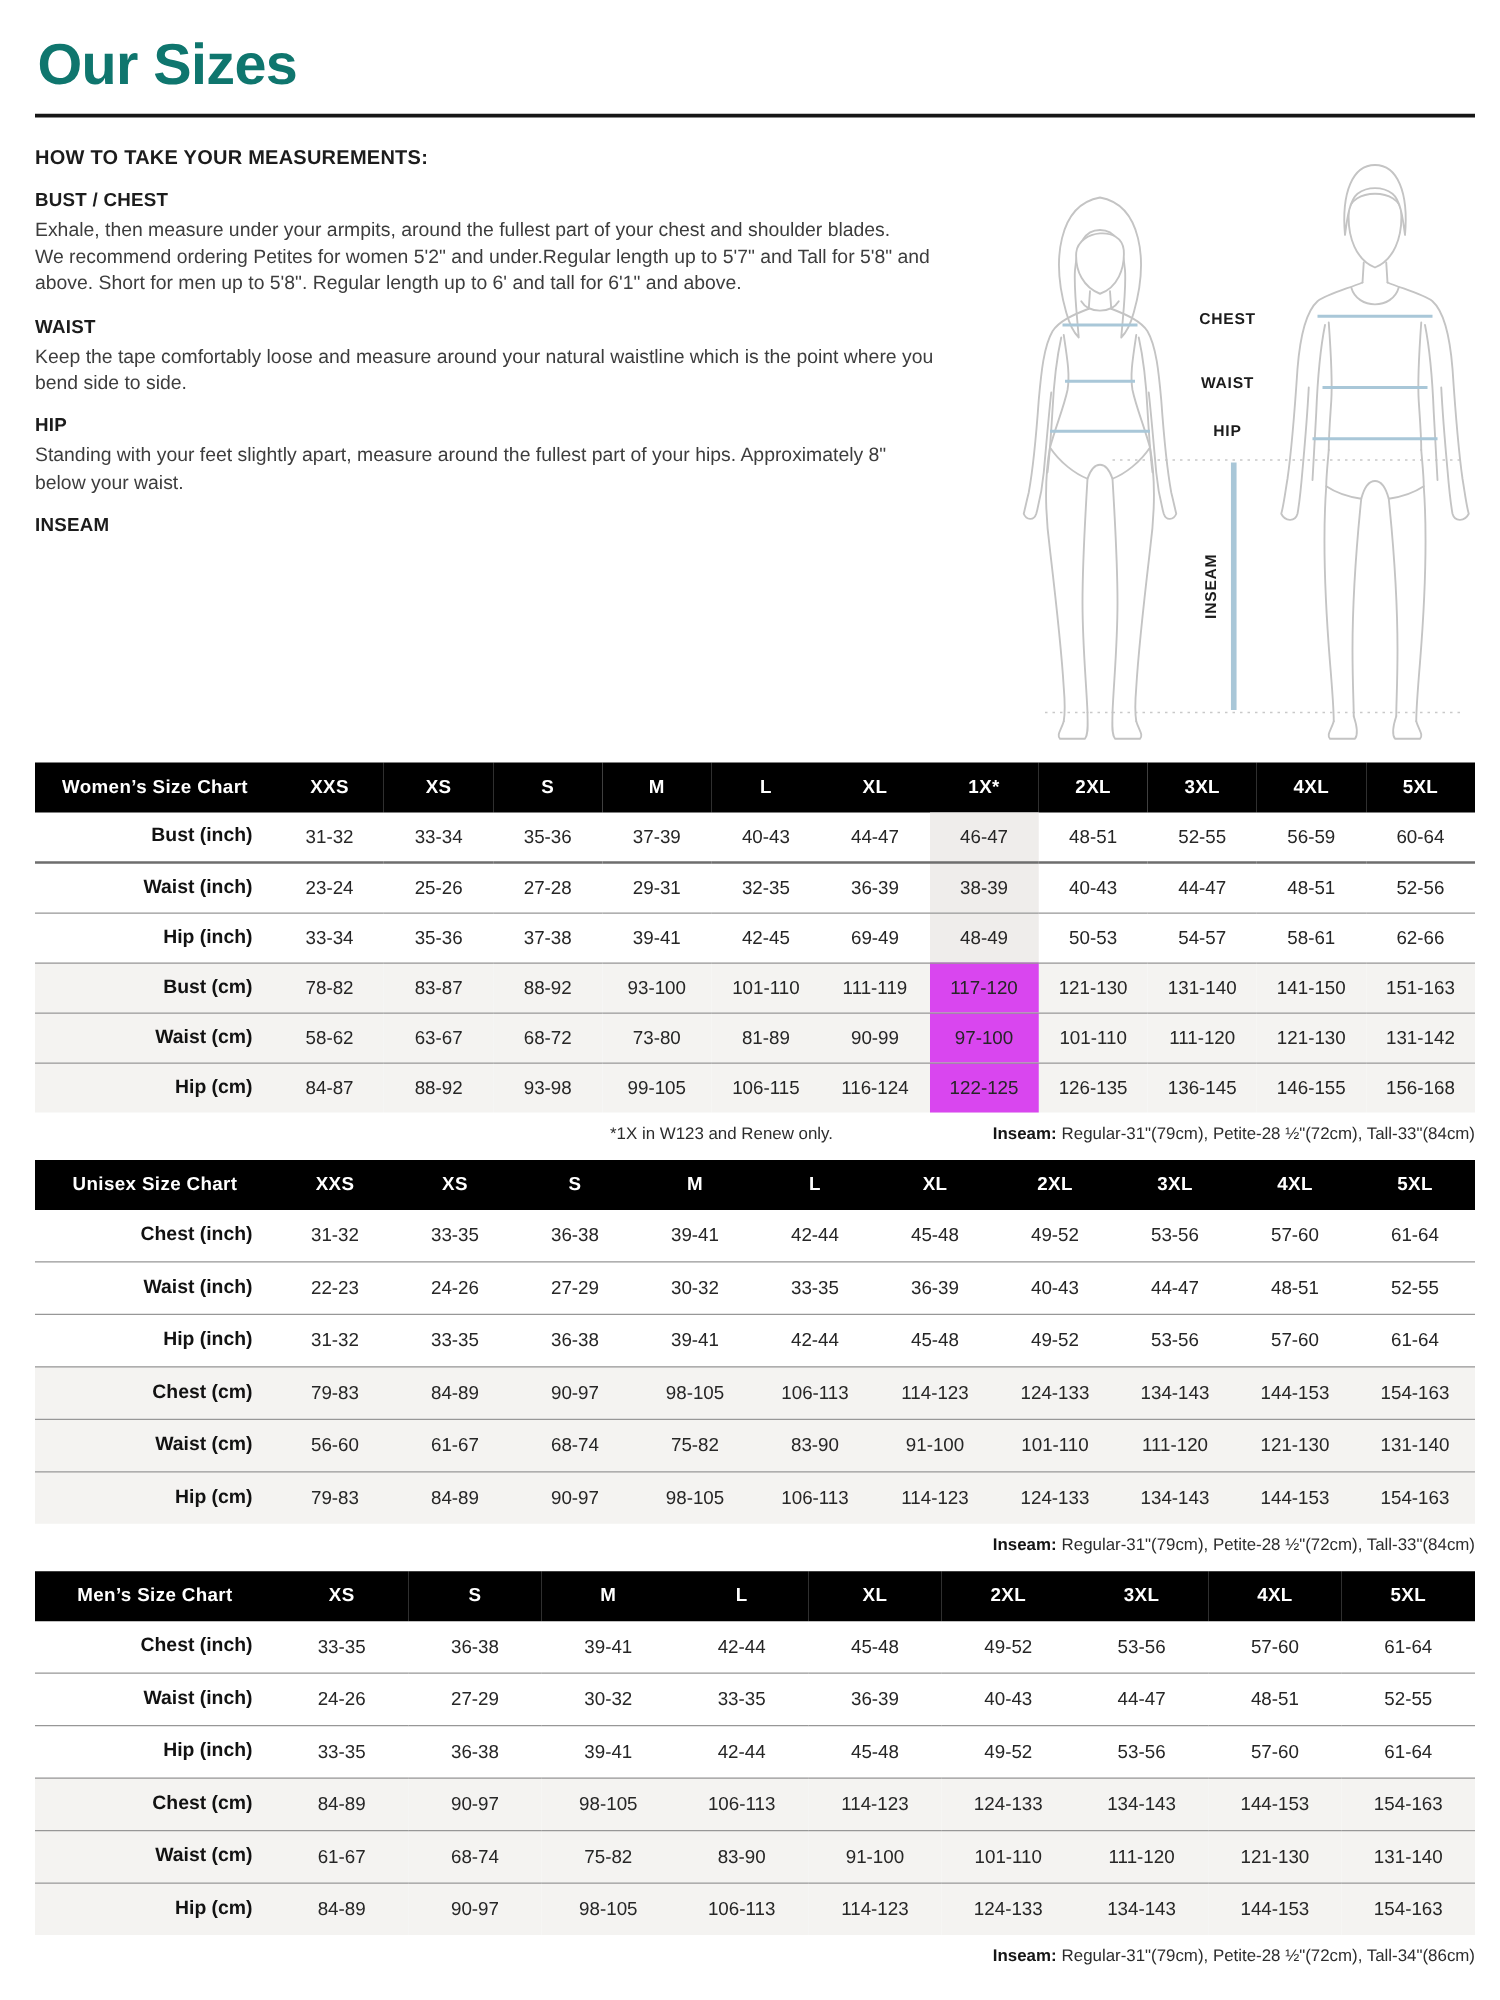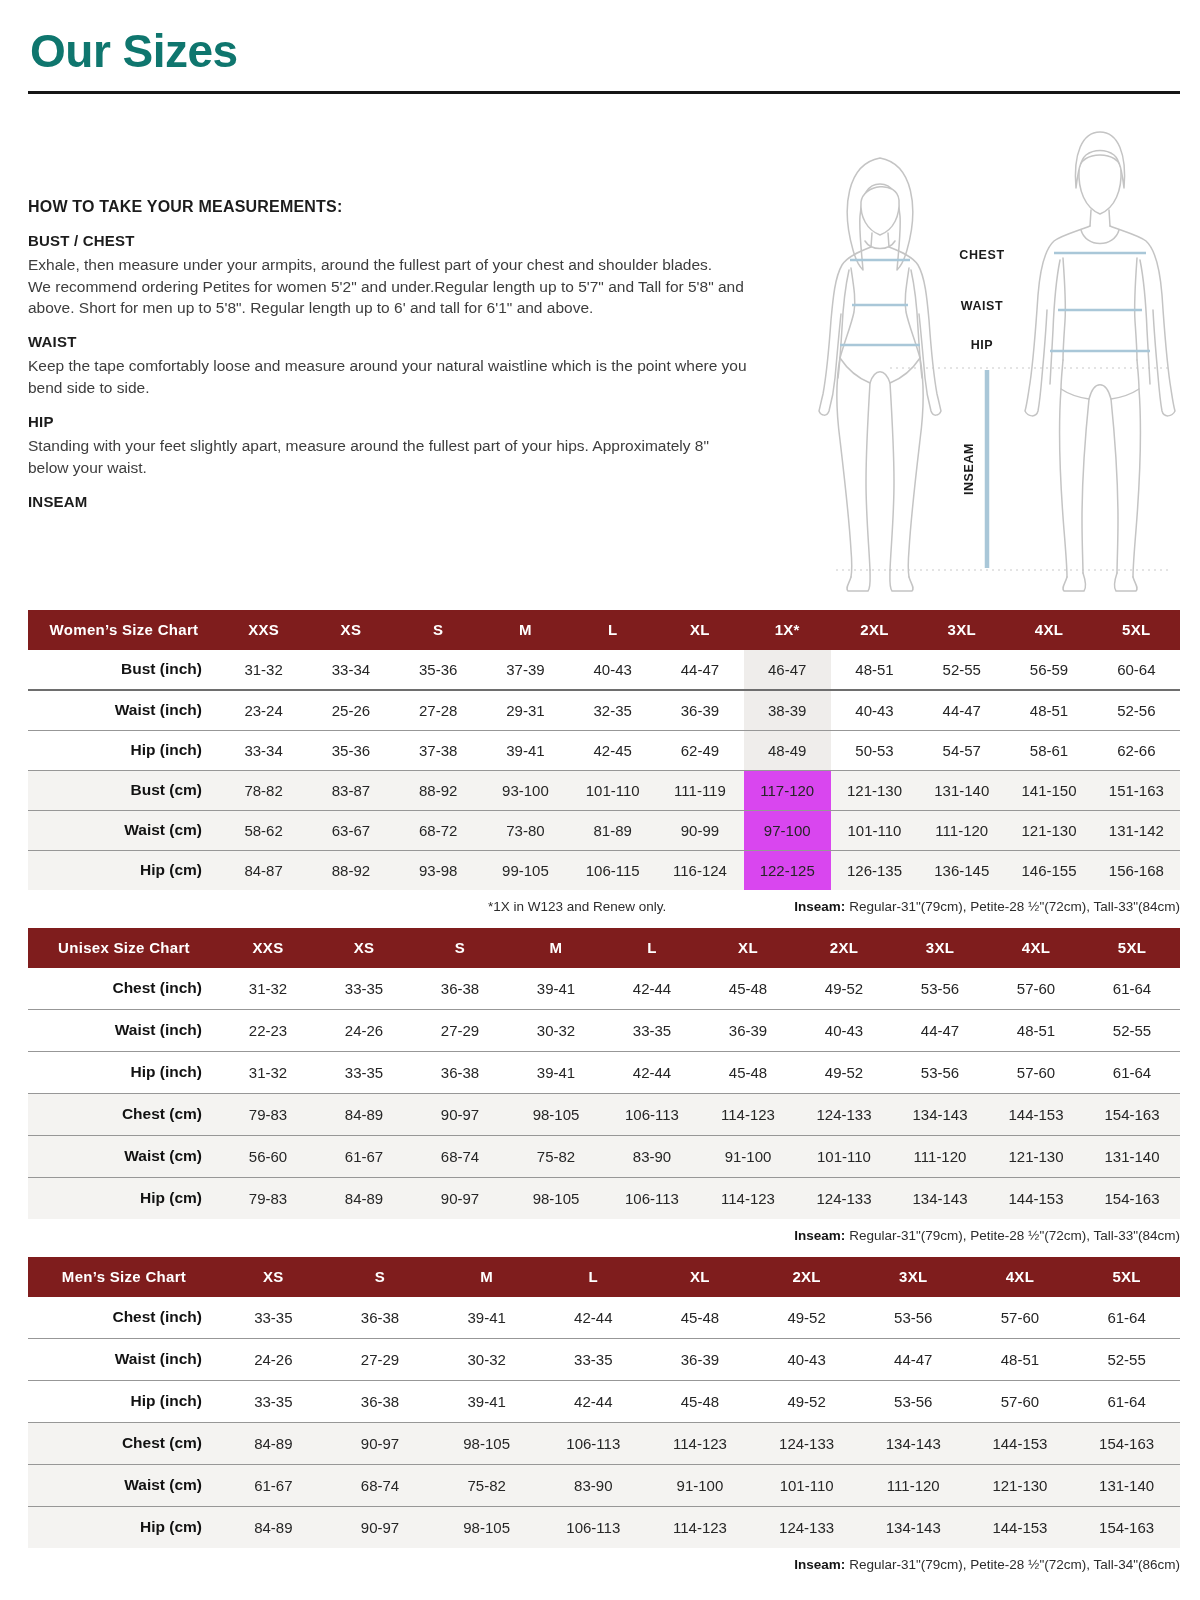--- a/index.html
+++ b/index.html
@@ -3,36 +3,36 @@
 <meta charset="utf-8">
 <title>Our Sizes</title>
 <style>
   html,body{margin:0;padding:0;background:#fff;}
   body{width:1200px;font-family:"Liberation Sans",sans-serif;color:#222;}
   .page{padding:26px 20px 22px 28px;box-sizing:border-box;width:1200px;}
 
   .page-title{font-size:46px;font-weight:800;letter-spacing:-0.5px;color:#0f766e;margin:0 0 14px 2px;line-height:1.1;}
   .title-rule{height:3px;background:#161616;margin:0 0 24px 0;}
 
-  .intro{display:flex;align-items:center;margin-top:21px;}
+  .intro{display:flex;align-items:flex-start;margin-top:21px;}
   .instructions{width:730px;flex:0 0 auto;}
   .instructions h2{font-size:16px;font-weight:700;color:#1c1c1c;margin:0 0 16px 0;letter-spacing:.2px;}
   .instructions h3{font-size:15px;font-weight:700;color:#1c1c1c;margin:15px 0 5px 0;letter-spacing:.2px;}
   .instructions p{font-size:15.5px;line-height:1.38;color:#3d3d3d;margin:0;max-width:720px;}
   .figures{flex:1;display:flex;justify-content:flex-end;}
 
   svg text{font-family:"Liberation Sans",sans-serif;font-weight:700;font-size:12.5px;fill:#1b1b1b;letter-spacing:.6px;}
   .fig-outline{fill:none;stroke:#c4c4c4;stroke-width:1.5;stroke-linecap:round;stroke-linejoin:round;}
   .fig-solid{fill:#fff;stroke:#c4c4c4;stroke-width:1.5;stroke-linejoin:round;}
   .blue-line{stroke:#a9c7d8;stroke-width:2.4;}
   .inseam-bar{stroke:#a9c7d8;stroke-width:4.5;}
   .dotted{stroke:#c9c9c9;stroke-width:1.2;stroke-dasharray:2 4;fill:none;}
 
   table.size-table{width:100%;border-collapse:collapse;table-layout:fixed;margin-top:14px;}
-  table.size-table thead th{background:#7f1d1d;color:#fff;font-size:15px;font-weight:700;height:38px;letter-spacing:.3px;}
+  table.size-table thead th{background:#000000;color:#fff;font-size:15px;font-weight:700;height:38px;letter-spacing:.3px;}
   table.size-table th.chart-title{width:190px;}
   table.size-table tbody td{text-align:center;font-size:15px;color:#262626;height:37px;vertical-align:middle;}
   table.size-table.tall tbody td{height:39px;}
   table.size-table td.row-label{font-weight:700;text-align:right;padding-right:18px;font-size:15.5px;color:#121212;}
   table.size-table tbody tr{border-bottom:1.5px solid #979797;}
   table.size-table tbody tr:last-child{border-bottom:none;}
   table.size-table tr.shaded{background:#f4f3f1;}
   table.size-table td.hl{background:#efedeb;}
   table.size-table tr.shaded td.hl{background:#d946ef;}
   #women-table tbody tr:first-child{border-bottom:2.5px solid #6e6e6e;}
@@ -175,21 +175,21 @@
           <td>48-51</td>
           <td>52-56</td>
         </tr>
         <tr>
           <td class="row-label">Hip (inch)</td>
           <td>33-34</td>
           <td>35-36</td>
           <td>37-38</td>
           <td>39-41</td>
           <td>42-45</td>
-          <td>62-49</td>
+          <td>69-49</td>
           <td class="hl">48-49</td>
           <td>50-53</td>
           <td>54-57</td>
           <td>58-61</td>
           <td>62-66</td>
         </tr>
         <tr class="shaded">
           <td class="row-label">Bust (cm)</td>
           <td>78-82</td>
           <td>83-87</td>

